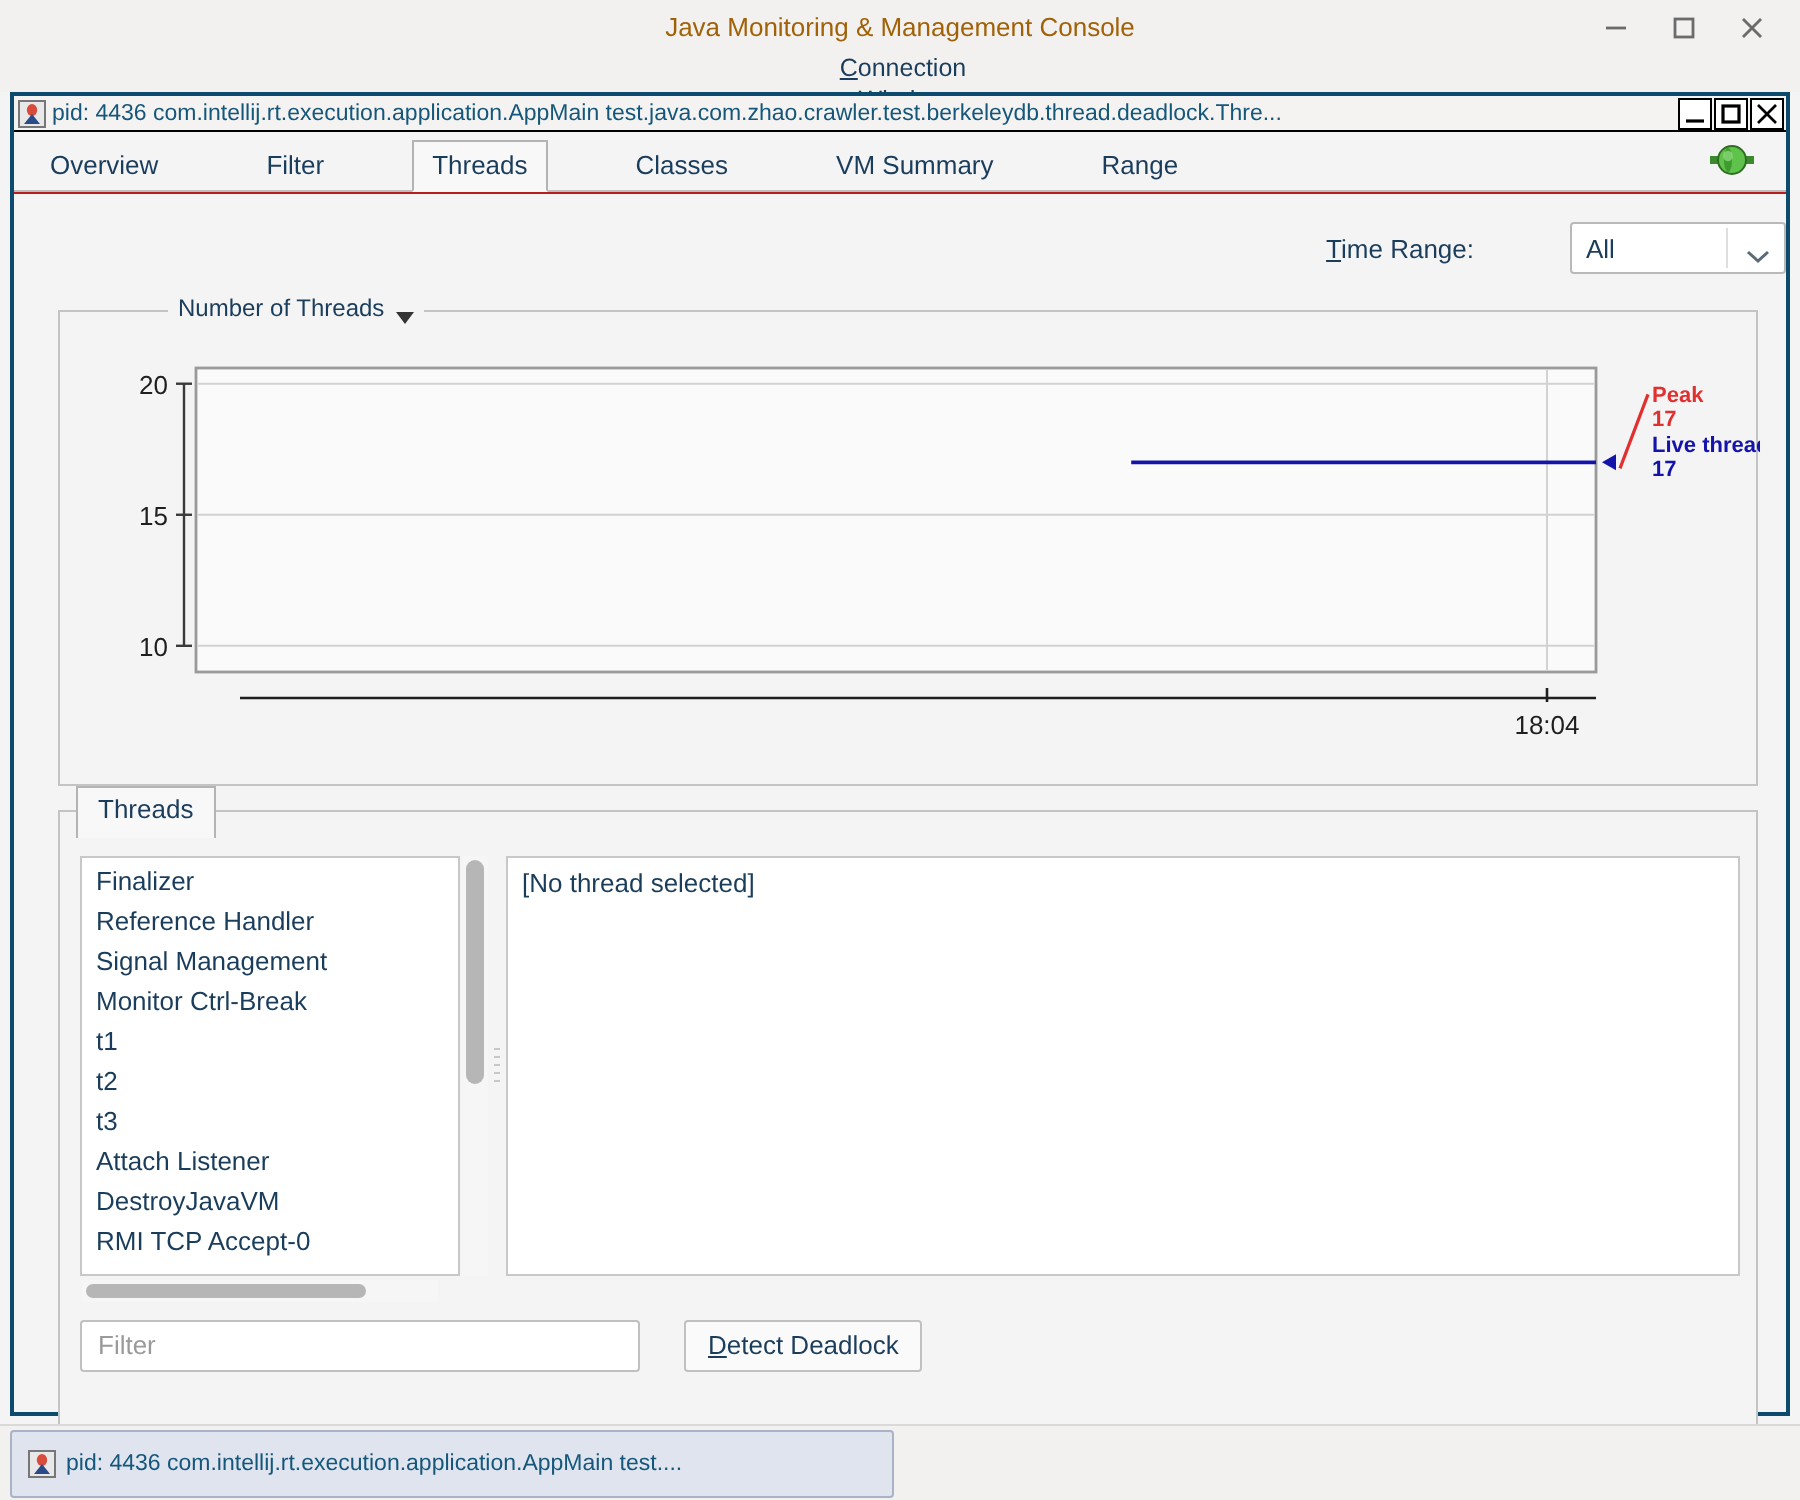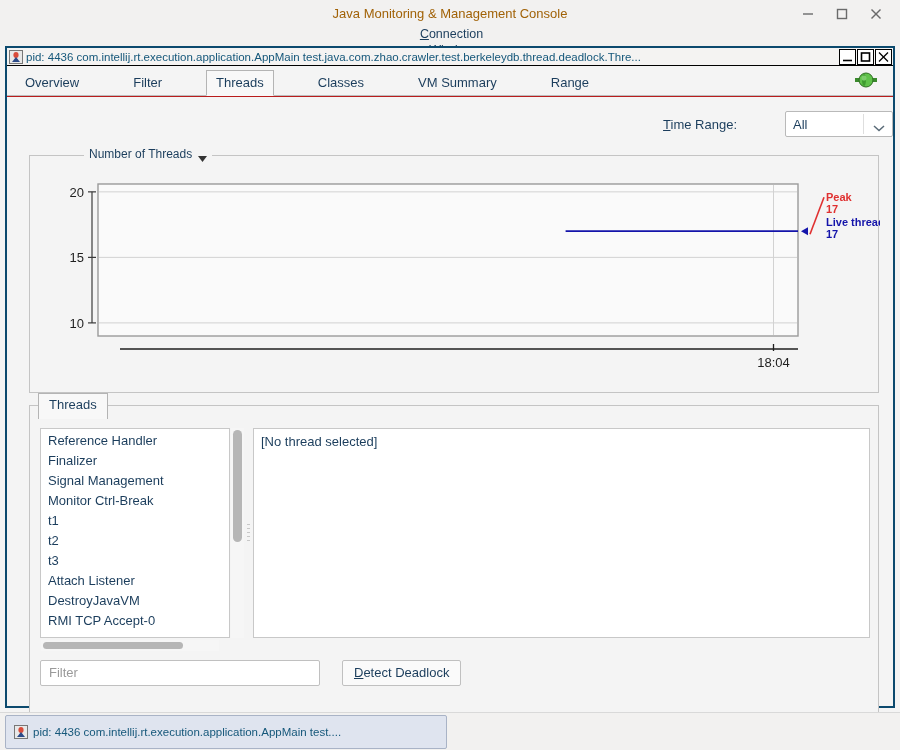--- a/index.html
+++ b/index.html
@@ -356,22 +356,22 @@
             </svg>
         </div>
       </div>
 
       <div class="threads-group">
         <div class="threads-tab">Threads</div>
 
         <div class="split">
           <div class="list-pane">
             <div class="thread-list" id="thread-list">
+                <div class="thread-item">Finalizer</div>
                 <div class="thread-item">Reference Handler</div>
-                <div class="thread-item">Finalizer</div>
                 <div class="thread-item">Signal Management</div>
                 <div class="thread-item">Monitor Ctrl-Break</div>
                 <div class="thread-item">t1</div>
                 <div class="thread-item">t2</div>
                 <div class="thread-item">t3</div>
                 <div class="thread-item">Attach Listener</div>
                 <div class="thread-item">DestroyJavaVM</div>
                 <div class="thread-item">RMI TCP Accept-0</div>
               </div>
           </div>

